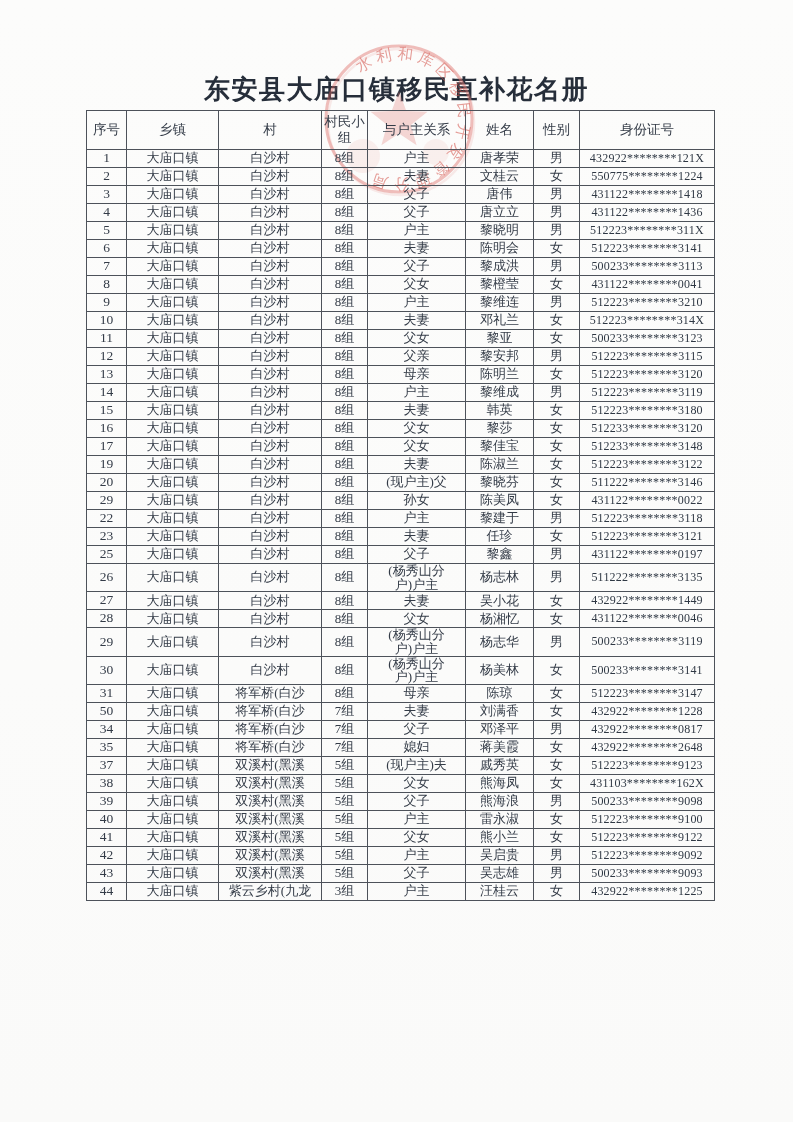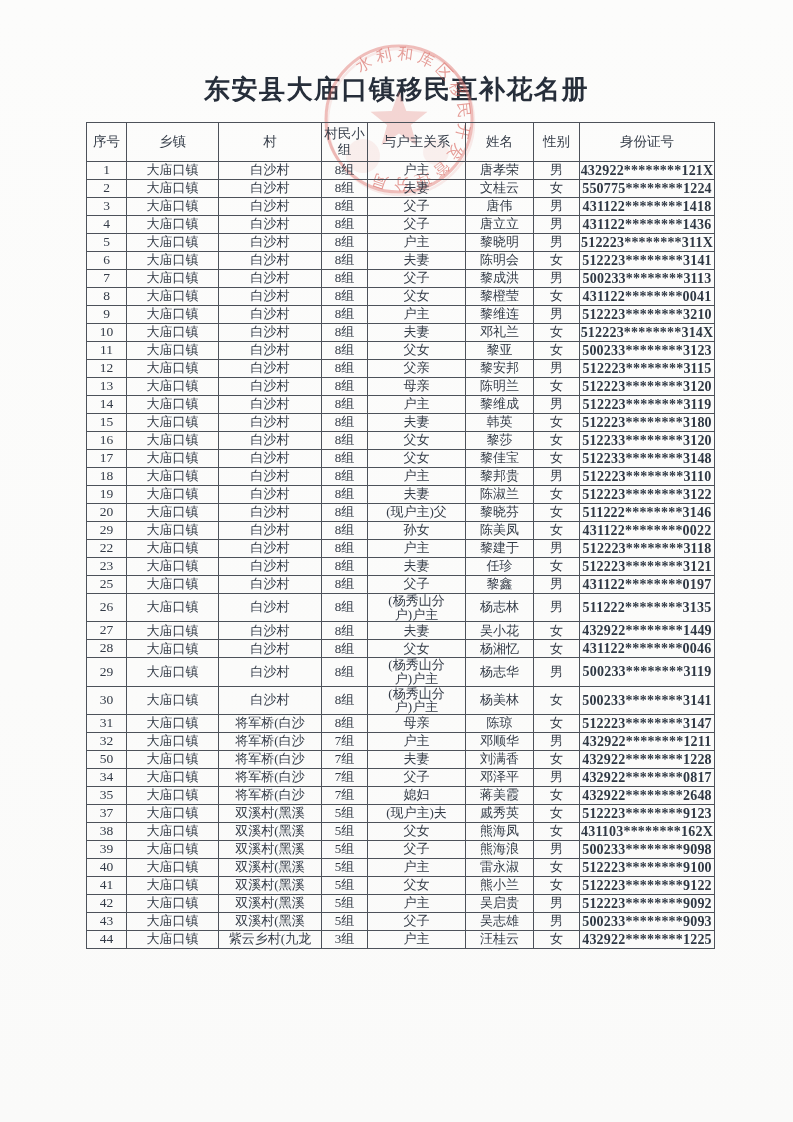--- a/index.html
+++ b/index.html
@@ -19,21 +19,21 @@
     top:72px; left:0; width:100%;
     margin:0;
     text-align:center;
     font-size:26px;
     font-weight:bold;
     letter-spacing:1.5px;
     color:#262e3a;
   }
   table.roster {
     position:absolute;
-    left:86px; top:122px;
+    left:86px; top:110px;
     width:628px;
     border-collapse:collapse;
     table-layout:fixed;
   }
   .roster th, .roster td {
     border:1px solid #4d525a;
     text-align:center;
     vertical-align:middle;
     padding:0;
     overflow:hidden;
@@ -45,21 +45,21 @@
     height:38px;
     font-weight:normal;
     font-size:13.5px;
     white-space:normal;
     line-height:1.2;
   }
   .roster tbody tr { height:18px; }
   .roster tbody tr.tall { height:27px;margin-left:20px; }
   .roster td { font-size:13px; line-height:1.1; }
   .roster td.col-index { font-size:13.5px; }
-  .roster td.col-id-number { font-size:14px; letter-spacing:0.2px; color:#2f3844;font-weight:bold; }
+  .roster td.col-id-number { font-size:12px; letter-spacing:0.2px; color:#2f3844; }
   .roster td.col-relation.wrap {
     white-space:normal;
     line-height:1.05;
     padding:0 14px;
   }
   .stamp {
     position:absolute;
     left:308px; top:28px;
     width:182px; height:182px;
     pointer-events:none;
@@ -275,30 +275,20 @@
           <td class="col-index">17</td>
           <td class="col-township">大庙口镇</td>
           <td class="col-village">白沙村</td>
           <td class="col-group">8组</td>
           <td class="col-relation">父女</td>
           <td class="col-name">黎佳宝</td>
           <td class="col-gender">女</td>
           <td class="col-id-number">512233********3148</td>
         </tr>
         <tr>
-          <td class="col-index">18</td>
-          <td class="col-township">大庙口镇</td>
-          <td class="col-village">白沙村</td>
-          <td class="col-group">8组</td>
-          <td class="col-relation">户主</td>
-          <td class="col-name">黎邦贵</td>
-          <td class="col-gender">男</td>
-          <td class="col-id-number">512223********3110</td>
-        </tr>
-        <tr>
           <td class="col-index">19</td>
           <td class="col-township">大庙口镇</td>
           <td class="col-village">白沙村</td>
           <td class="col-group">8组</td>
           <td class="col-relation">夫妻</td>
           <td class="col-name">陈淑兰</td>
           <td class="col-gender">女</td>
           <td class="col-id-number">512223********3122</td>
         </tr>
         <tr>
@@ -403,30 +393,20 @@
         </tr>
         <tr>
           <td class="col-index">31</td>
           <td class="col-township">大庙口镇</td>
           <td class="col-village">将军桥(白沙</td>
           <td class="col-group">8组</td>
           <td class="col-relation">母亲</td>
           <td class="col-name">陈琼</td>
           <td class="col-gender">女</td>
           <td class="col-id-number">512223********3147</td>
-        </tr>
-        <tr>
-          <td class="col-index">32</td>
-          <td class="col-township">大庙口镇</td>
-          <td class="col-village">将军桥(白沙</td>
-          <td class="col-group">7组</td>
-          <td class="col-relation">户主</td>
-          <td class="col-name">邓顺华</td>
-          <td class="col-gender">男</td>
-          <td class="col-id-number">432922********1211</td>
         </tr>
         <tr>
           <td class="col-index">50</td>
           <td class="col-township">大庙口镇</td>
           <td class="col-village">将军桥(白沙</td>
           <td class="col-group">7组</td>
           <td class="col-relation">夫妻</td>
           <td class="col-name">刘满香</td>
           <td class="col-gender">女</td>
           <td class="col-id-number">432922********1228</td>

